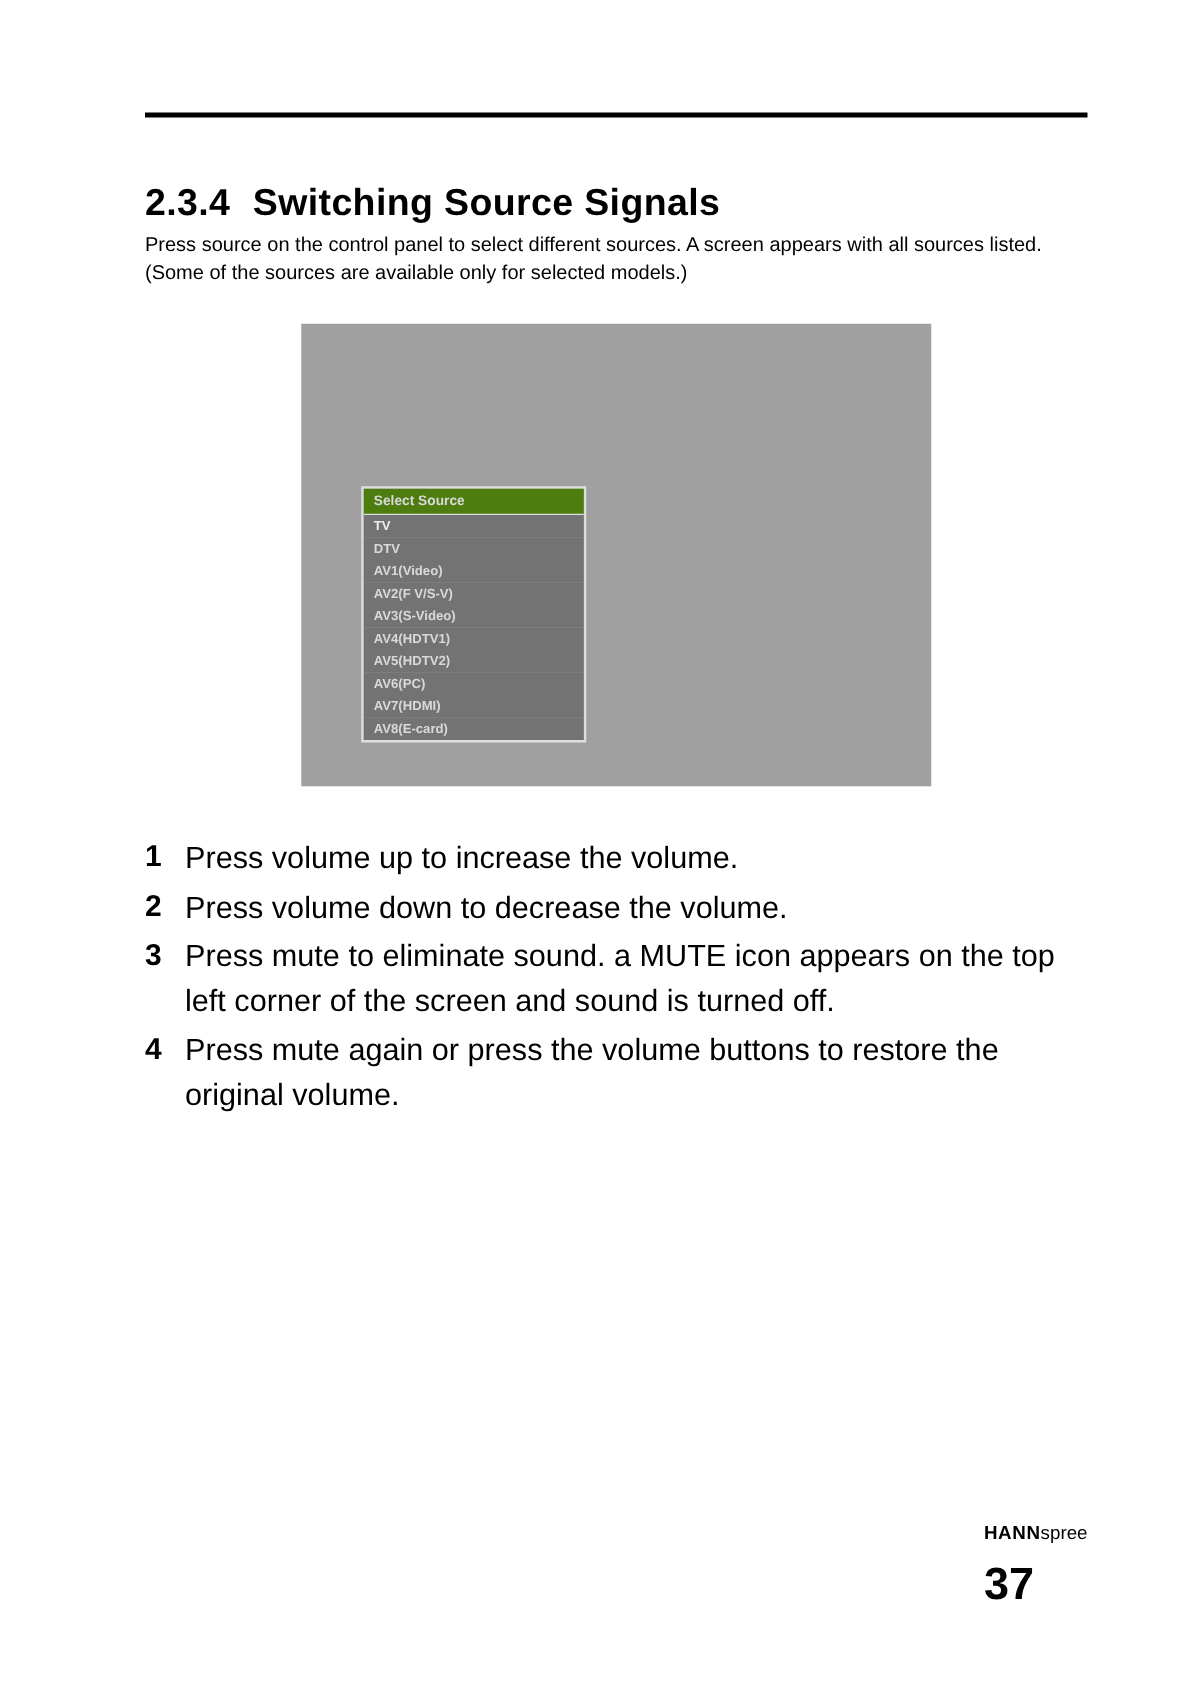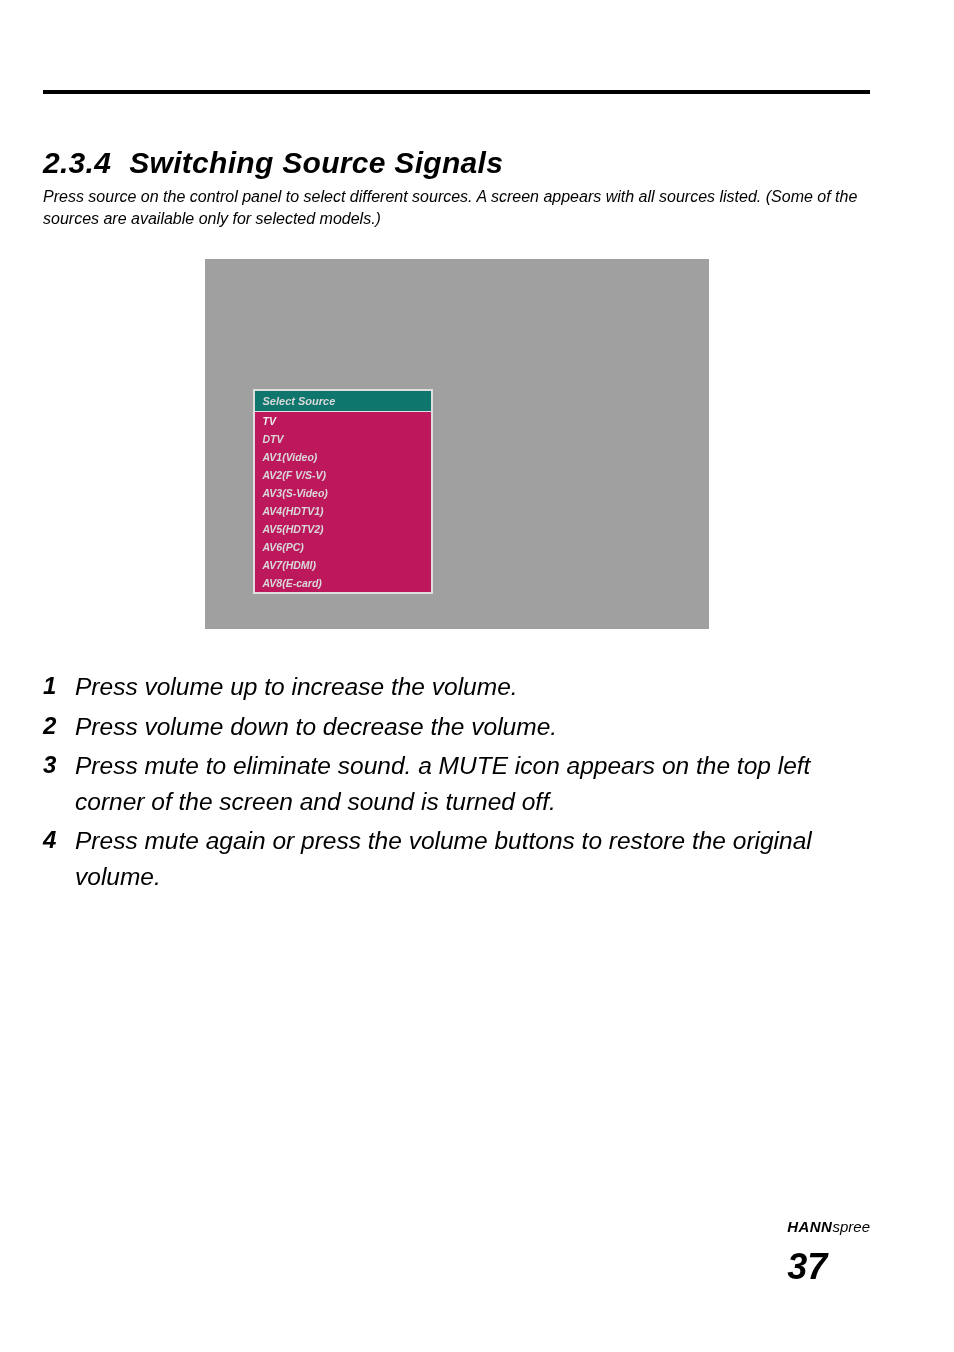--- a/index.html
+++ b/index.html
@@ -1,22 +1,21 @@
 <!DOCTYPE html>
 <html><head>
 <meta charset="utf-8">
 <style>
   * { box-sizing: border-box; margin: 0; padding: 0; }
   html, body { width: 954px; height: 1352px; background: #fff; font-family: Arial, Helvetica, sans-serif; }
   .page {
     width: 954px;
     height: 1352px;
-    padding: 90px 84px 50px 43px;
+    padding: 90px 84px 50px 116px;
     position: relative;
-    font-style: italic;
   }
   .hr {
     border: none;
     border-top: 4px solid #000;
     margin-bottom: 52px;
   }
   .h2 {
     font-weight: 900;
     font-size: 30px;
     letter-spacing: 0.3px;
@@ -42,29 +41,29 @@
   }
   .menu {
     position: absolute;
     left: 48px;
     top: 130px;
     width: 180px;
     border: 2px solid #dedede;
     font-family: Arial, sans-serif;
   }
   .menu-title {
-    background: #0f766e;
+    background: #4d7c0f;
     color: #d9d9d9;
     font-size: 11px;
     font-weight: 700;
     padding: 4px 8px;
     border-bottom: 1px solid #dedede;
   }
   .menu-item {
-    background: #be185d;
+    background: #737373;
     color: #d9d9d9;
     font-size: 10.5px;
     font-weight: 700;
     padding: 3px 8px;
   }
   .menu-item.first {
     color: #ececec;
   }
   .ol { list-style: none; padding: 0; margin: 0; }
   .li {

